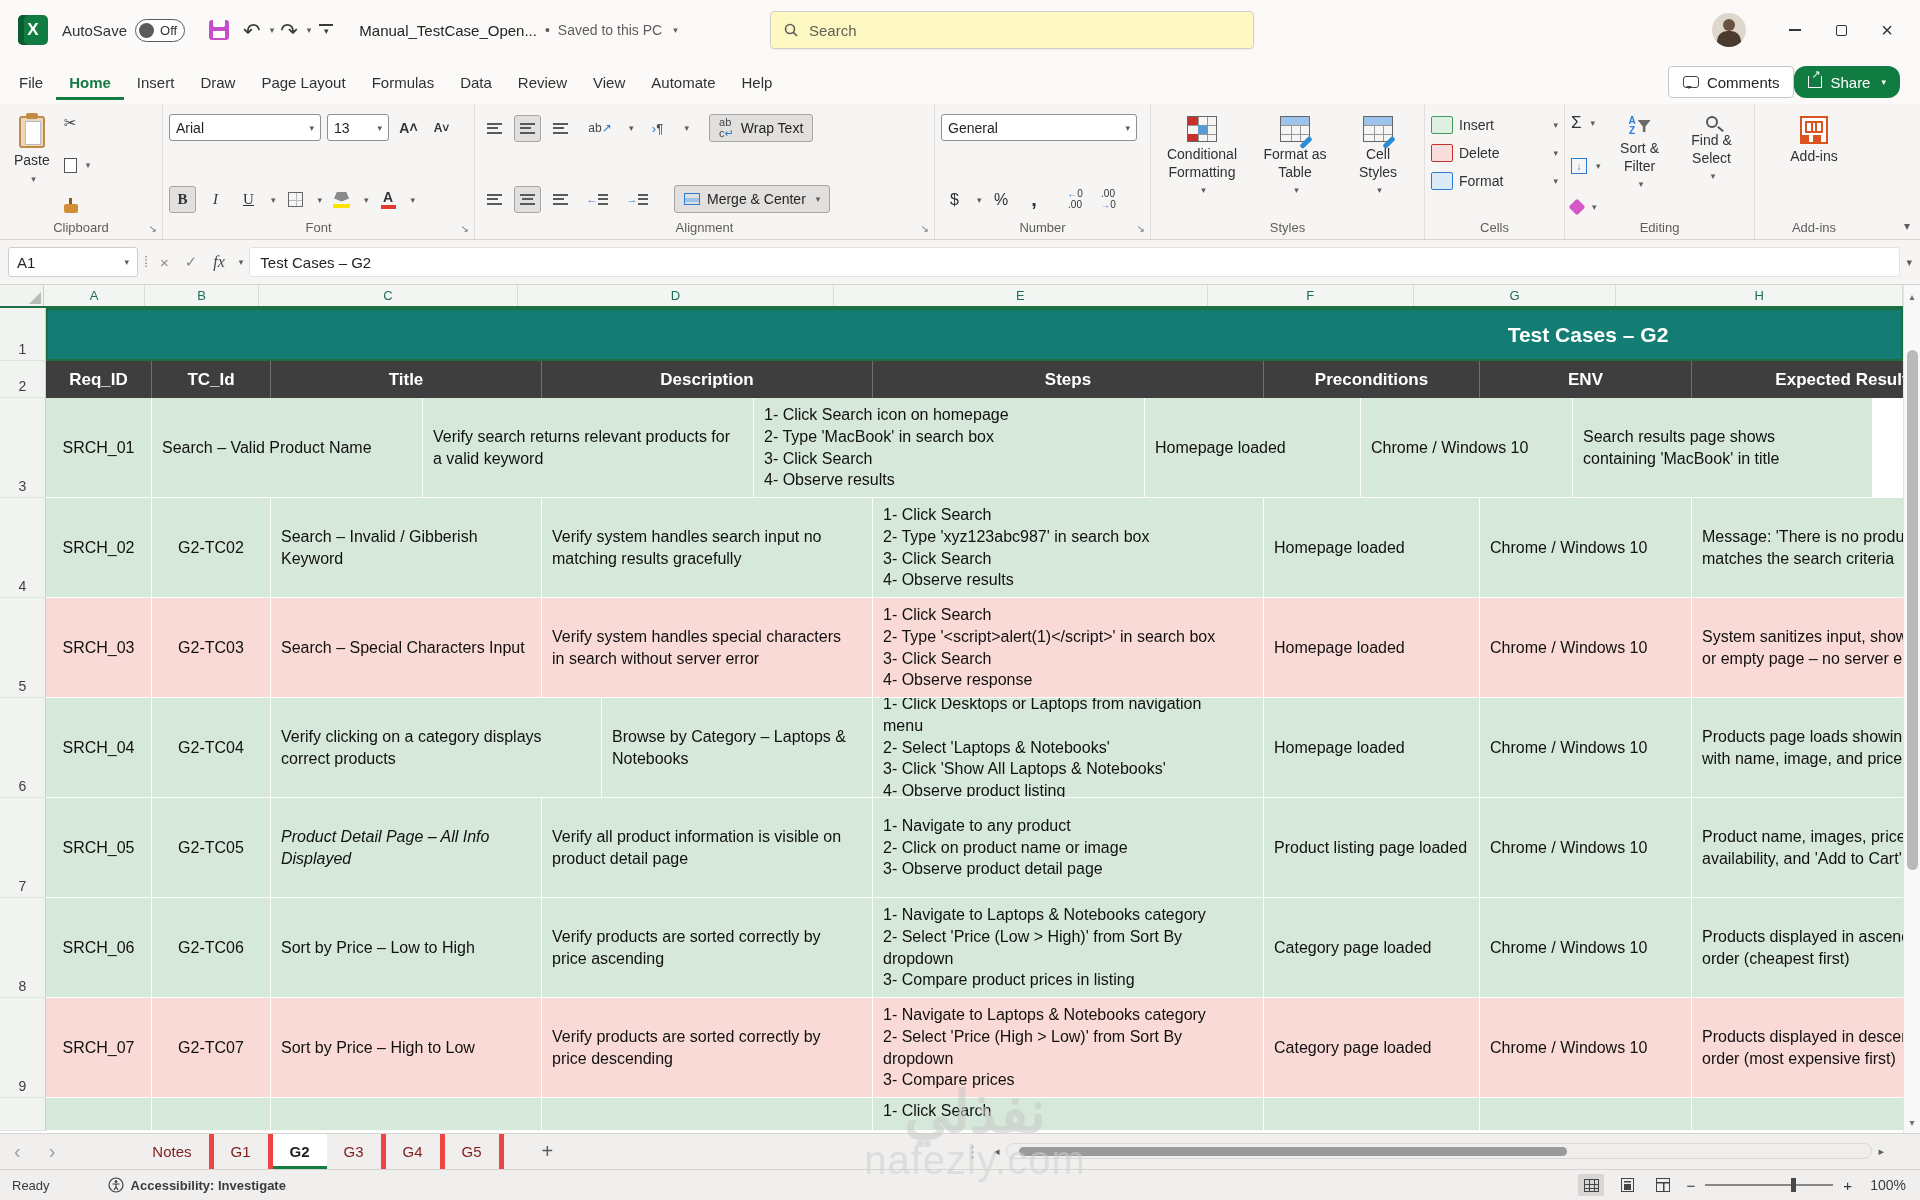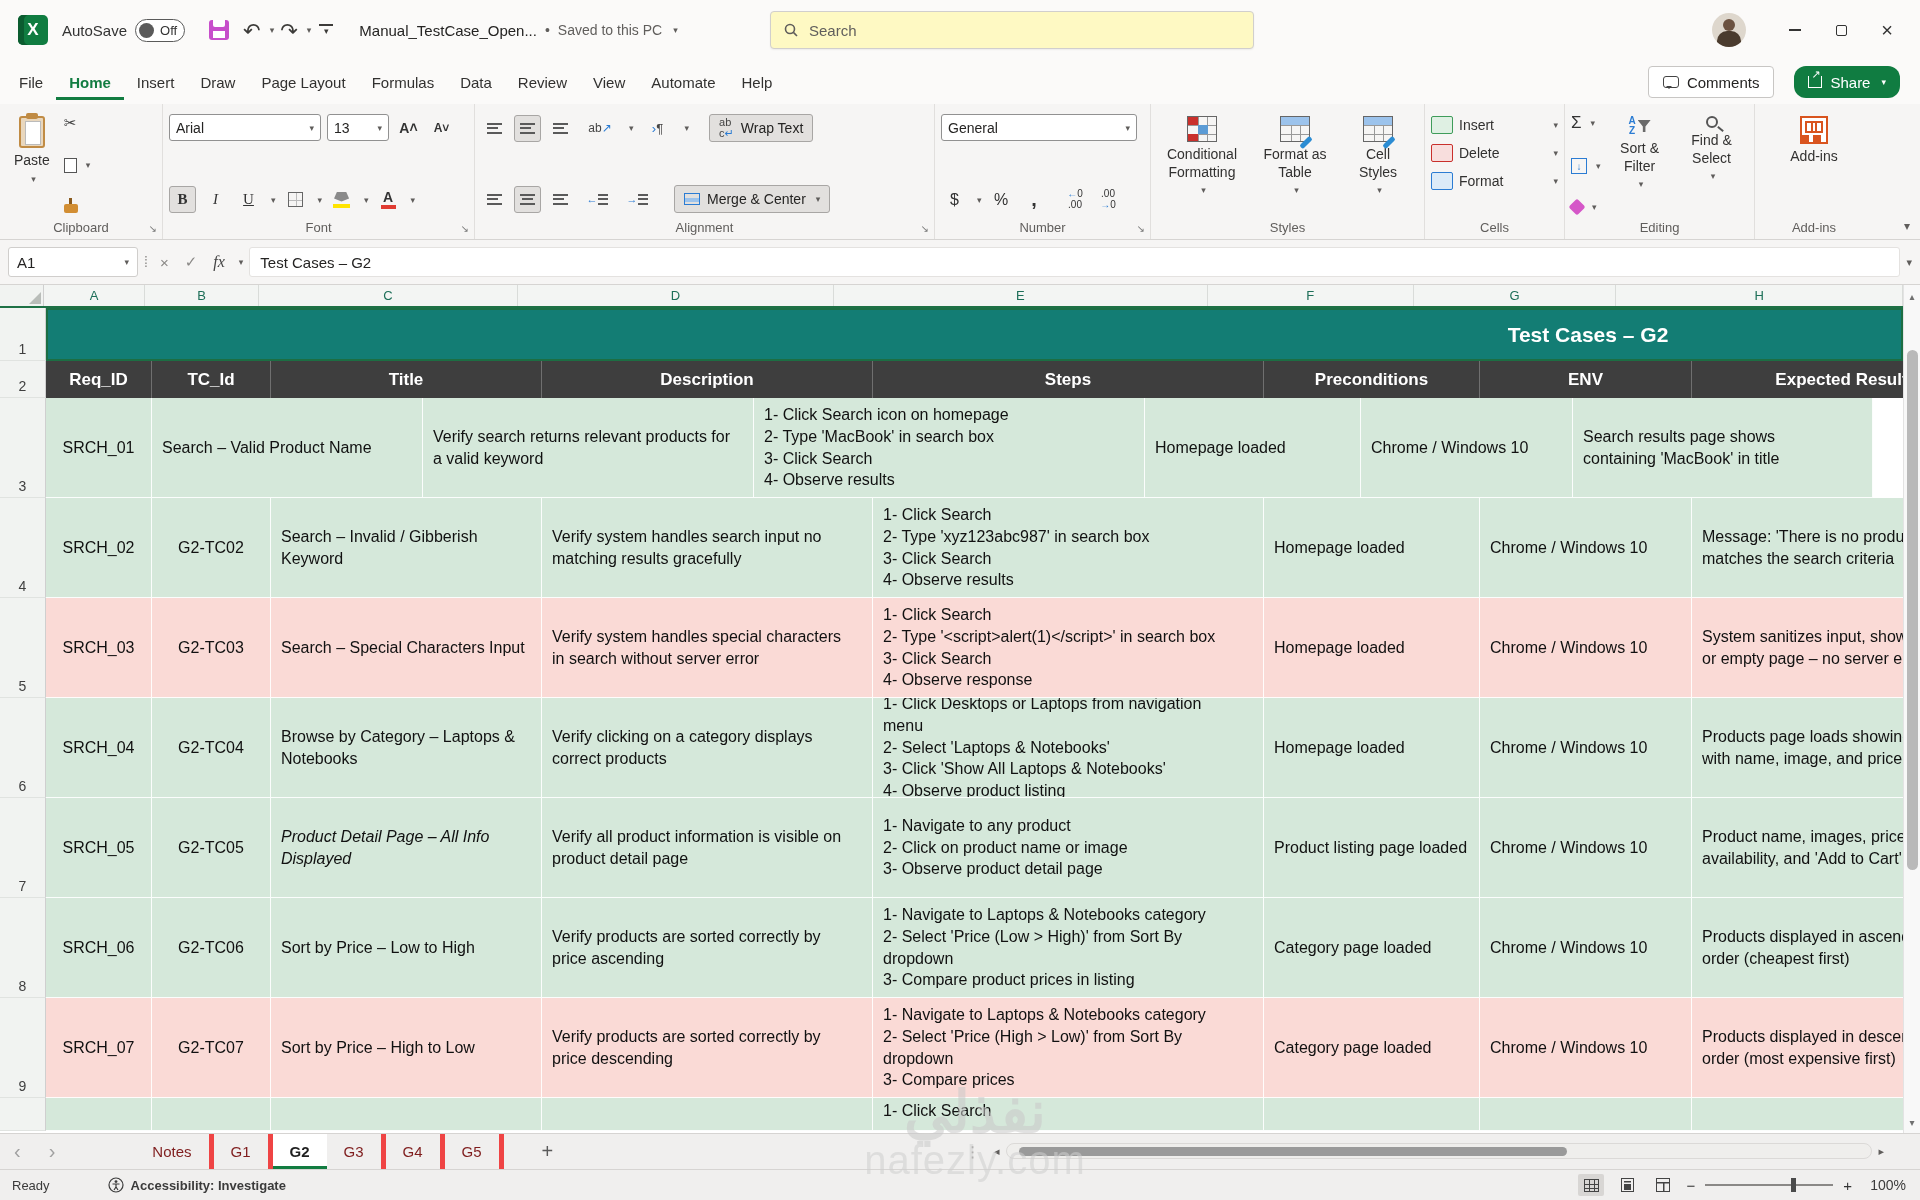--- a/index.html
+++ b/index.html
@@ -36,21 +36,21 @@
   .wbtn{width:46px;height:42px;display:flex;align-items:center;justify-content:center;color:#333}
   .minbar{width:12px;height:2px;background:#333}
   .restore{width:11px;height:11px;border:1.5px solid #333;border-radius:2px;position:relative;background:#fbfaf9}
   .restore:before{content:"";position:absolute;left:2px;top:-4px;width:11px;height:11px;border:1.5px solid #333;border-radius:2px;z-index:-1}
   .closex{font-size:20px}
 
   
   #tabrow{left:0;top:60px;width:1920px;height:44px;background:#fbfaf9;display:flex;align-items:center;padding:0 6px}
   .rtab{padding:9px 13px;font-size:15px;color:#323130;cursor:default}
   .rtab.active{font-weight:bold;color:#127c41;box-shadow:inset 0 -3px 0 #127c41}
-  .tr-right{margin-left:auto;display:flex;align-items:center;gap:20px;margin-right:14px}
+  .tr-right{margin-left:auto;display:flex;align-items:center;gap:0;margin-right:14px}
   .comments-btn{display:flex;align-items:center;gap:8px;border:1px solid #c8c6c4;background:#fff;border-radius:4px;height:32px;padding:0 14px;font-size:15px}
   .bubble{width:16px;height:12px;border:1.5px solid #444;border-radius:3px;position:relative}
   .bubble:after{content:"";position:absolute;left:2px;bottom:-5px;border:3px solid transparent;border-top-color:#444}
   .share-btn{display:flex;align-items:center;gap:8px;background:#107c41;color:#fff;border-radius:12px;height:32px;padding:0 14px;font-size:15px}
   .share-btn .chev{color:#fff}
   .share-ic{width:14px;height:12px;border:1.5px solid #fff;border-top:none;position:relative}
   .share-ic:after{content:"↗";position:absolute;left:2px;top:-8px;font-size:11px;color:#fff}
 
   
   #ribbon{left:0;top:104px;width:1920px;height:136px;background:#f6f5f4;border-bottom:1px solid #d6d4d2;display:flex}
@@ -577,24 +577,24 @@
 4- Observe response</div>
         <div class="xcell pre tone-pink" style="width: 216px;">Homepage loaded</div>
         <div class="xcell pre tone-pink" style="width: 212px;">Chrome / Windows 10</div>
         <div class="xcell pre tone-pink" style="width: 300px;">System sanitizes input, shows
 or empty page – no server error</div>
       </div>
       <div class="grow" style="height: 100px;">
         <div class="rownum">6</div>
         <div class="xcell pre tone-green center" style="width: 106px;">SRCH_04</div>
         <div class="xcell pre tone-green center" style="width: 119px;">G2-TC04</div>
+        <div class="xcell pre tone-green" style="width: 331px;">Verify clicking on a category displays
+correct products</div>
         <div class="xcell pre tone-green" style="width: 271px;">Browse by Category – Laptops &amp;
 Notebooks</div>
-        <div class="xcell pre tone-green" style="width: 331px;">Verify clicking on a category displays
-correct products</div>
         <div class="xcell pre tone-green" style="width: 391px;">1- Click Desktops or Laptops from navigation
 menu
 2- Select 'Laptops &amp; Notebooks'
 3- Click 'Show All Laptops &amp; Notebooks'
 4- Observe product listing</div>
         <div class="xcell pre tone-green" style="width: 216px;">Homepage loaded</div>
         <div class="xcell pre tone-green" style="width: 212px;">Chrome / Windows 10</div>
         <div class="xcell pre tone-green" style="width: 300px;">Products page loads showing
 with name, image, and price</div>
       </div>

